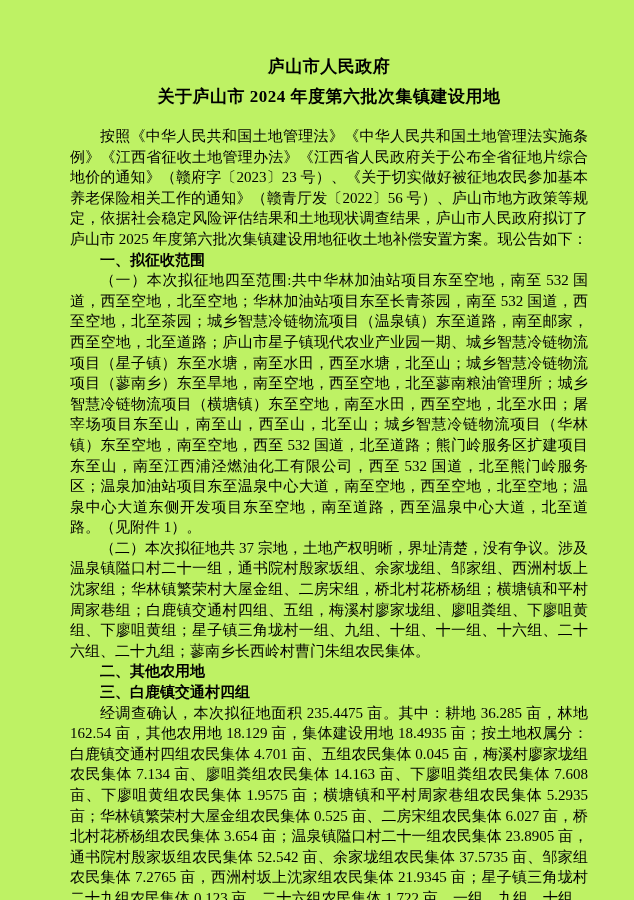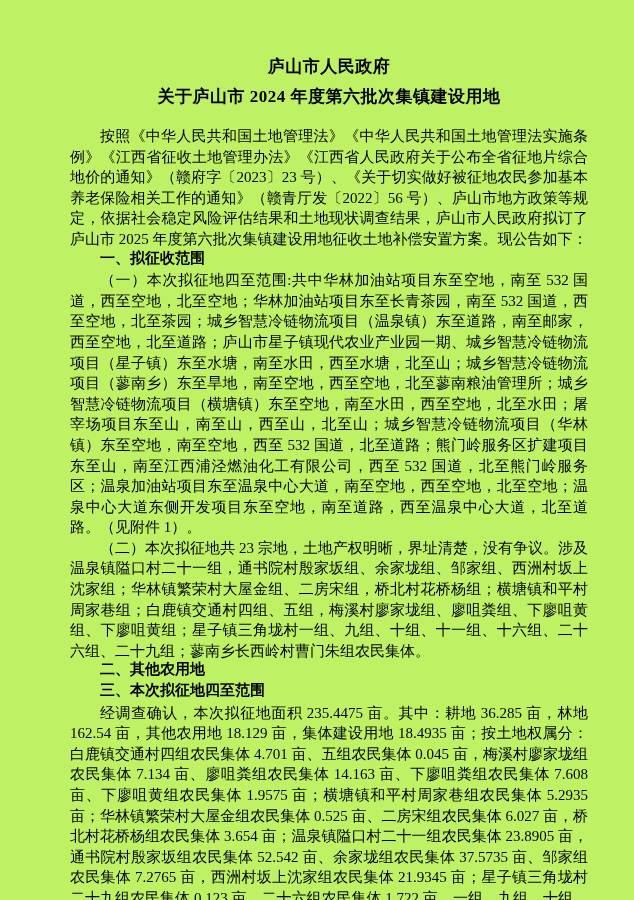--- a/index.html
+++ b/index.html
@@ -48,21 +48,20 @@
   .para {
     margin: 0;
     text-indent: 2em;
     text-align: justify;
   }
   .heading {
     margin: 0;
     text-indent: 2em;
     font-weight: bold;
     text-align: left;
-    font-family: Liberation Mono, monospace;
   }
   .subheading {
     margin: 17px;
     text-indent: 2em;
     text-align: left;
   }
 </style>
 </head>
 <body>
 
@@ -73,22 +72,22 @@
       <span class="line">庐山市人民政府</span>
       <span class="line">关于庐山市 2024 年度第六批次集镇建设用地</span>
     </div>
 
     <div class="title-gap"></div>
 
     <div class="body-text">
       <p class="para">按照《中华人民共和国土地管理法》《中华人民共和国土地管理法实施条例》《江西省征收土地管理办法》《江西省人民政府关于公布全省征地片综合地价的通知》（赣府字〔2023〕23 号）、《关于切实做好被征地农民参加基本养老保险相关工作的通知》（赣青厅发〔2022〕56 号）、庐山市地方政策等规定，依据社会稳定风险评估结果和土地现状调查结果，庐山市人民政府拟订了庐山市 2025 年度第六批次集镇建设用地征收土地补偿安置方案。现公告如下：</p>
       <p class="heading">一、拟征收范围</p>
       <p class="para">（一）本次拟征地四至范围:共中华林加油站项目东至空地，南至 532 国道，西至空地，北至空地；华林加油站项目东至长青茶园，南至 532 国道，西至空地，北至茶园；城乡智慧冷链物流项目（温泉镇）东至道路，南至邮家，西至空地，北至道路；庐山市星子镇现代农业产业园一期、城乡智慧冷链物流项目（星子镇）东至水塘，南至水田，西至水塘，北至山；城乡智慧冷链物流项目（蓼南乡）东至旱地，南至空地，西至空地，北至蓼南粮油管理所；城乡智慧冷链物流项目（横塘镇）东至空地，南至水田，西至空地，北至水田；屠宰场项目东至山，南至山，西至山，北至山；城乡智慧冷链物流项目（华林镇）东至空地，南至空地，西至 532 国道，北至道路；熊门岭服务区扩建项目东至山，南至江西浦泾燃油化工有限公司，西至 532 国道，北至熊门岭服务区；温泉加油站项目东至温泉中心大道，南至空地，西至空地，北至空地；温泉中心大道东侧开发项目东至空地，南至道路，西至温泉中心大道，北至道路。（见附件 1）。</p>
-      <p class="para">（二）本次拟征地共 23 宗地，土地产权明晰，界址清楚，没有争议。涉及温泉镇隘口村二十一组，通书院村殷家坂组、余家垅组、邹家组、西洲村坂上沈家组；华林镇繁荣村大屋金组、二房宋组，桥北村花桥杨组；横塘镇和平村周家巷组；白鹿镇交通村四组、五组，梅溪村廖家垅组、廖咀粪组、下廖咀黄组、下廖咀黄组；星子镇三角垅村一组、九组、十组、十一组、十六组、二十六组、二十九组；蓼南乡长西岭村曹门朱组农民集体。</p>
+      <p class="para">（二）本次拟征地共 37 宗地，土地产权明晰，界址清楚，没有争议。涉及温泉镇隘口村二十一组，通书院村殷家坂组、余家垅组、邹家组、西洲村坂上沈家组；华林镇繁荣村大屋金组、二房宋组，桥北村花桥杨组；横塘镇和平村周家巷组；白鹿镇交通村四组、五组，梅溪村廖家垅组、廖咀粪组、下廖咀黄组、下廖咀黄组；星子镇三角垅村一组、九组、十组、十一组、十六组、二十六组、二十九组；蓼南乡长西岭村曹门朱组农民集体。</p>
       <p class="heading">二、其他农用地</p>
-      <p class="heading">三、本次拟征地四至范围</p>
+      <p class="heading">三、白鹿镇交通村四组</p>
       <p class="para">经调查确认，本次拟征地面积 235.4475 亩。其中：耕地 36.285 亩，林地 162.54 亩，其他农用地 18.129 亩，集体建设用地 18.4935 亩；按土地权属分：白鹿镇交通村四组农民集体 4.701 亩、五组农民集体 0.045 亩，梅溪村廖家垅组农民集体 7.134 亩、廖咀粪组农民集体 14.163 亩、下廖咀粪组农民集体 7.608 亩、下廖咀黄组农民集体 1.9575 亩；横塘镇和平村周家巷组农民集体 5.2935 亩；华林镇繁荣村大屋金组农民集体 0.525 亩、二房宋组农民集体 6.027 亩，桥北村花桥杨组农民集体 3.654 亩；温泉镇隘口村二十一组农民集体 23.8905 亩，通书院村殷家坂组农民集体 52.542 亩、余家垅组农民集体 37.5735 亩、邹家组农民集体 7.2765 亩，西洲村坂上沈家组农民集体 21.9345 亩；星子镇三角垅村二十九组农民集体 0.123 亩、二十六组农民集体 1.722 亩、一组、九组、十组、十一组、十六组农民集体 34.5225 亩。调查结果详见附件 2-附件 5。</p>
       <p class="heading">四、征地补偿安置及费用支付对象、拟用于庐山市</p>
       <p class="subheading">（一）补偿安置基本情况</p>
     </div>
 
   </div>
 </div>
 
 </body></html>

